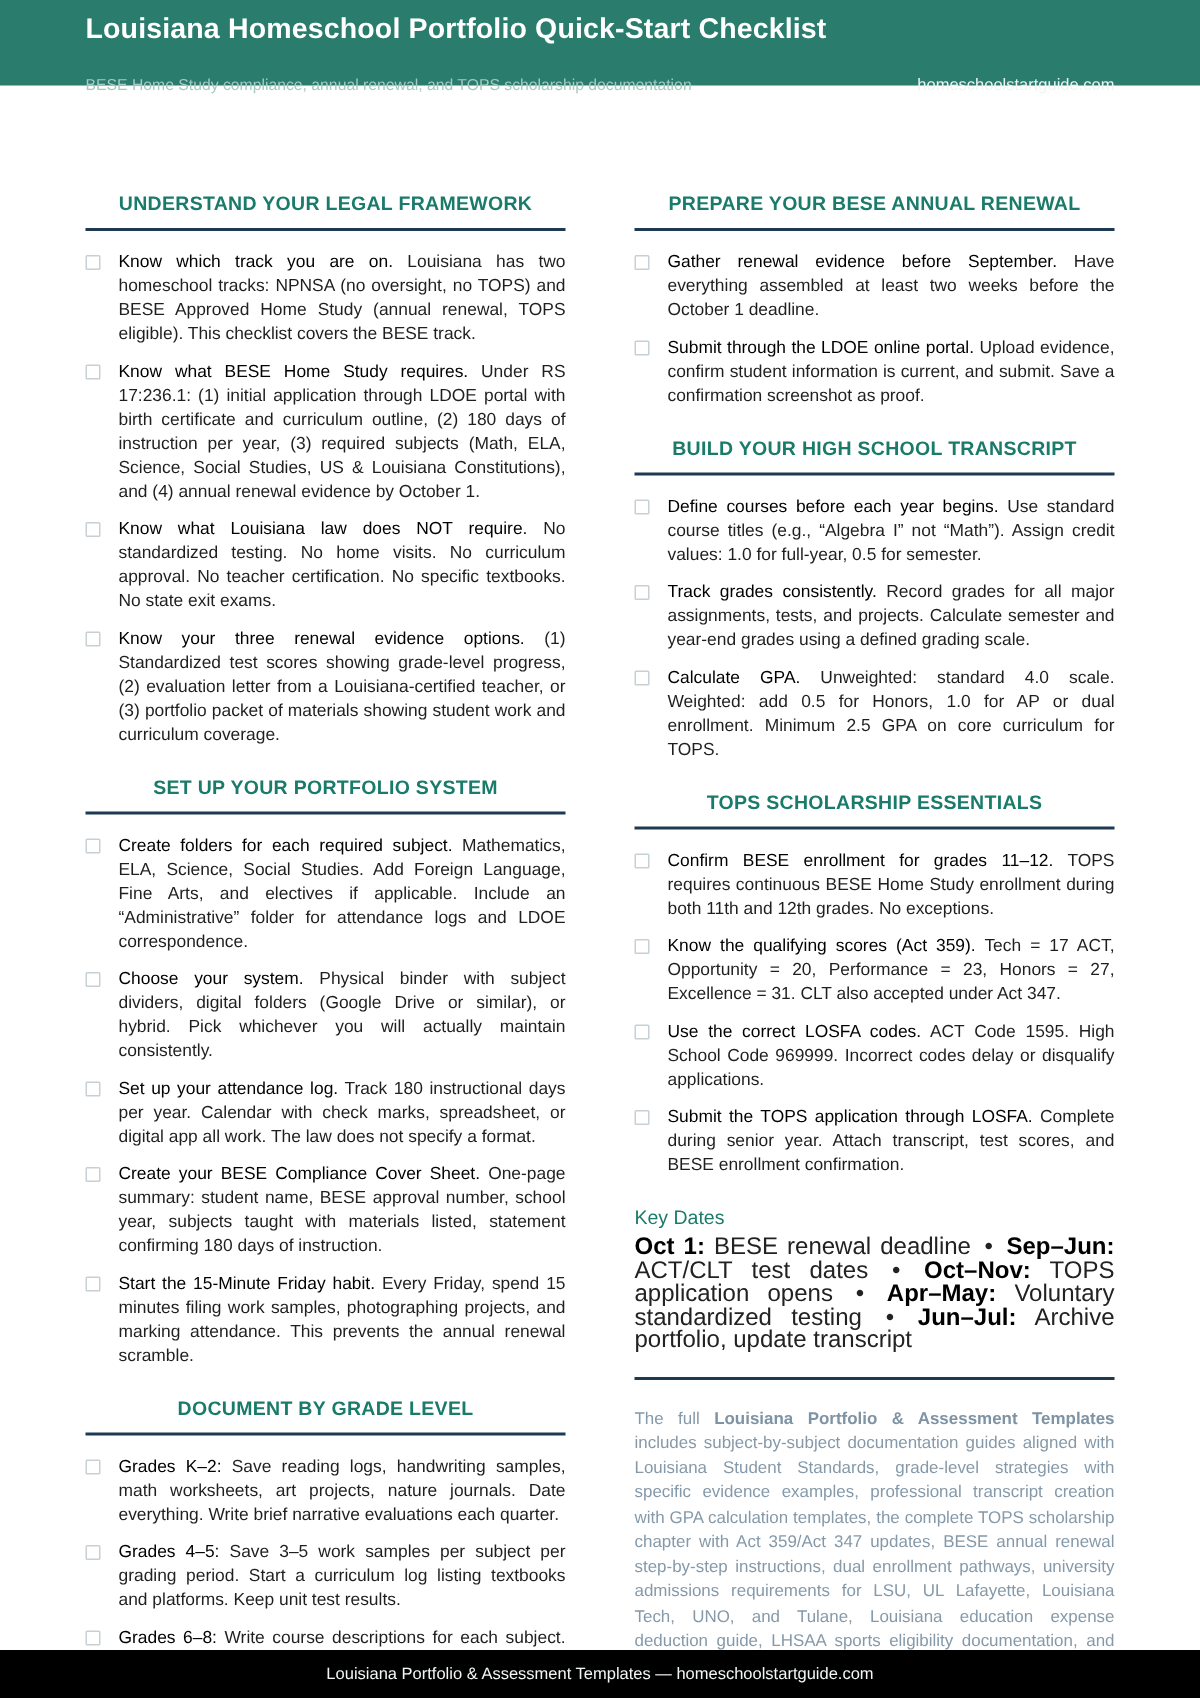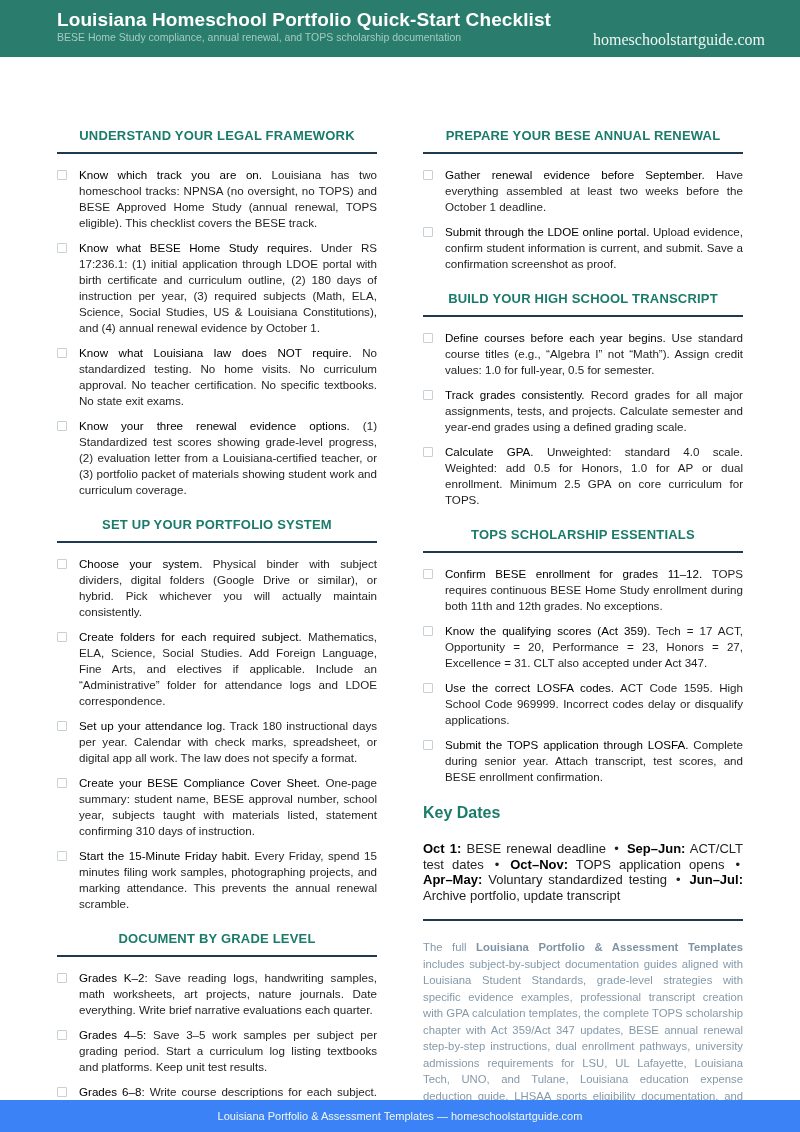--- a/index.html
+++ b/index.html
@@ -9,36 +9,36 @@
     position: relative;
     overflow: hidden;
     background: #ffffff;
     font-family: "Liberation Sans", sans-serif;
     color: #1f1f1f;
   }
   
   .header {
     background: #2a7c6d;
     height: 57px;
-    padding: 9px 35px 0 57px;
+    padding: 9px 57px 0 57px;
     color: #fff;
   }
   .header-title {
     font-size: 19px;
     font-weight: 700;
     letter-spacing: 0.1px;
   }
   .header-row {
     display: flex;
     justify-content: space-between;
-    align-items: flex-start;
-    margin-top: 0;
+    align-items: center;
+    margin-top: 20px;
   }
   .header-subtitle { font-size: 10.5px; color: #a4cbc1; }
-  .header-site { font-size: 16px; color: #eef5f3; font-family: Liberation Serif, serif; }
+  .header-site { font-size: 11px; color: #eef5f3; }
   
   .content {
     display: flex;
     padding: 71px 57px 0 57px;
     gap: 46px;
   }
   .col { width: 320px; }
   .section { margin-bottom: 19px; }
   .section-heading {
     color: #1b7b6a;
@@ -70,26 +70,26 @@
     height: 10px;
     border: 1.5px solid #c7d0d4;
     border-radius: 1px;
     background: #fff;
   }
   .lead { font-weight: 400; color: #000; }
   
   .keydates { margin-top: 2px; }
   .keydates-heading {
     color: #1b7b6a;
+    font-size: 13px;
+    font-weight: 400;
+    margin-bottom: 5px;
+  }
+  .keydates-body {
     font-size: 16px;
-    font-weight: 700;
-    margin-bottom: 19px;
-  }
-  .keydates-body {
-    font-size: 13px;
     line-height: 15.5px;
     text-align: justify;
     color: #222;
   }
   .keydates-body b { color: #000; }
   .kd-sep { padding: 0 3px; }
   .promo-divider {
     height: 2px;
     background: #1e3a52;
     border: none;
@@ -102,21 +102,21 @@
     color: #8599a9;
   }
   .promo b { color: #7e93a4; }
   
   .footer {
     position: absolute;
     left: 0;
     bottom: 0;
     width: 800px;
     height: 32px;
-    background: #3b82f6;
+    background: #000000;
     color: #f2f7f6;
     font-size: 11px;
     display: flex;
     align-items: center;
     justify-content: center;
   }
 </style>
 </head>
 <body>
 
@@ -150,33 +150,33 @@
     <span class="checkbox"></span><span class="lead">Know your three renewal evidence options.</span><span> (1) Standardized test scores showing grade-level progress, (2) evaluation letter from a Louisiana-certified teacher, or (3) portfolio packet of materials showing student work and curriculum coverage.</span>
   </div>
 </div>
   </section>
 
   <section class="section">
     <h2 class="section-heading">SET UP YOUR PORTFOLIO SYSTEM</h2>
     <hr class="section-rule">
     <div>
   <div class="check-item">
+    <span class="checkbox"></span><span class="lead">Create folders for each required subject.</span><span> Mathematics, ELA, Science, Social Studies.  Add Foreign Language, Fine Arts, and electives if applicable.  Include an “Administrative” folder for attendance logs and LDOE correspondence.</span>
+  </div>
+
+  <div class="check-item">
     <span class="checkbox"></span><span class="lead">Choose your system.</span><span> Physical binder with subject dividers, digital folders (Google Drive or similar), or hybrid. Pick whichever you will actually maintain consistently.</span>
   </div>
 
   <div class="check-item">
-    <span class="checkbox"></span><span class="lead">Create folders for each required subject.</span><span> Mathematics, ELA, Science, Social Studies.  Add Foreign Language, Fine Arts, and electives if applicable.  Include an “Administrative” folder for attendance logs and LDOE correspondence.</span>
-  </div>
-
-  <div class="check-item">
     <span class="checkbox"></span><span class="lead">Set up your attendance log.</span><span> Track 180 instructional days per year.  Calendar with check marks, spreadsheet, or digital app all work. The law does not specify a format.</span>
   </div>
 
   <div class="check-item">
-    <span class="checkbox"></span><span class="lead">Create your BESE Compliance Cover Sheet.</span><span> One-page summary:  student name, BESE approval number, school year, subjects taught with materials listed, statement confirming 310 days of instruction.</span>
+    <span class="checkbox"></span><span class="lead">Create your BESE Compliance Cover Sheet.</span><span> One-page summary:  student name, BESE approval number, school year, subjects taught with materials listed, statement confirming 180 days of instruction.</span>
   </div>
 
   <div class="check-item">
     <span class="checkbox"></span><span class="lead">Start the 15-Minute Friday habit.</span><span> Every Friday, spend 15 minutes filing work samples, photographing projects, and marking attendance.  This prevents the annual renewal scramble.</span>
   </div>
 </div>
   </section>
 
   <section class="section">
     <h2 class="section-heading">DOCUMENT BY GRADE LEVEL</h2>

